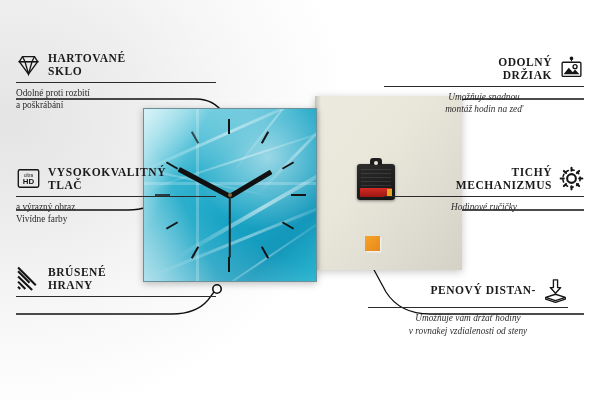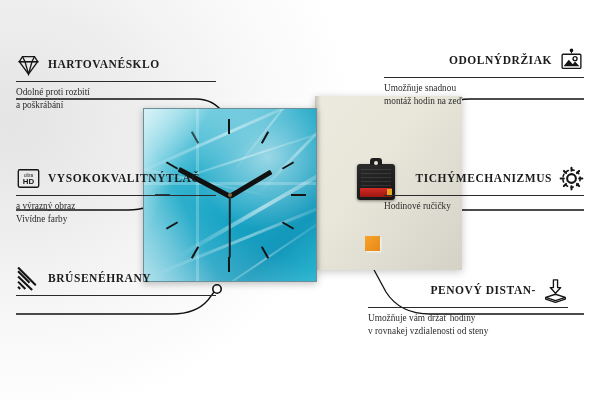--- a/index.html
+++ b/index.html
@@ -11,41 +11,41 @@
   #stage{
     position:relative;width:600px;height:400px;overflow:hidden;
     background:
       radial-gradient(ellipse 340px 300px at 2% 30%, #e4e4e4 0%, #eeeeee 38%, #f7f7f7 66%, #ffffff 100%),
       linear-gradient(110deg,#ededed 0%,#f6f6f6 40%,#ffffff 72%,#fbfbfb 100%);
   }
   
   .feat{position:absolute;width:200px;}
   .feat .head{display:flex;align-items:center;gap:7px;}
   .feat.right .head{flex-direction:row-reverse;}
-  .feat .titles{display:flex;flex-direction:row;line-height:1.12;}
+  .feat .titles{display:flex;flex-direction:column;line-height:1.12;}
   .feat .t{
     font-family:"Liberation Serif", serif;
     font-size:11.5px;font-weight:700;letter-spacing:.55px;
     color:#1b1b1b;white-space:nowrap;
   }
   .feat.right .titles{align-items:flex-end;}
   .feat .rule{height:1px;background:#2a2a2a;margin-top:4px;width:100%;}
   .feat .sub{
     margin-top:4px;font-size:9.3px;line-height:1.35;color:#2b2b2b;
     font-family:"Liberation Serif", serif;
   }
-  .feat.right .sub{text-align:left;}
+  .feat.right .sub{text-align:center;font-style:italic;}
   .ico{width:25px;height:25px;flex:0 0 25px;display:block;}
   .ico svg{display:block;width:25px;height:25px;}
 
   
   #f-glass {left:16px; top:52px;}
   #f-print {left:16px; top:166px;}
   #f-edges {left:16px; top:266px;}
-  #f-holder{left:384px; top:48px; width:200px;}
+  #f-holder{left:384px; top:56px; width:200px;}
   #f-mech  {left:384px; top:166px;width:200px;}
   #f-foam  {left:368px; top:278px;width:200px;}
 
   
   #wires{position:absolute;left:0;top:0;width:600px;height:400px;}
 
   
   #clock{
     position:absolute;left:143px;top:108px;width:172px;height:172px;
     border:1px solid #6d8f99;

